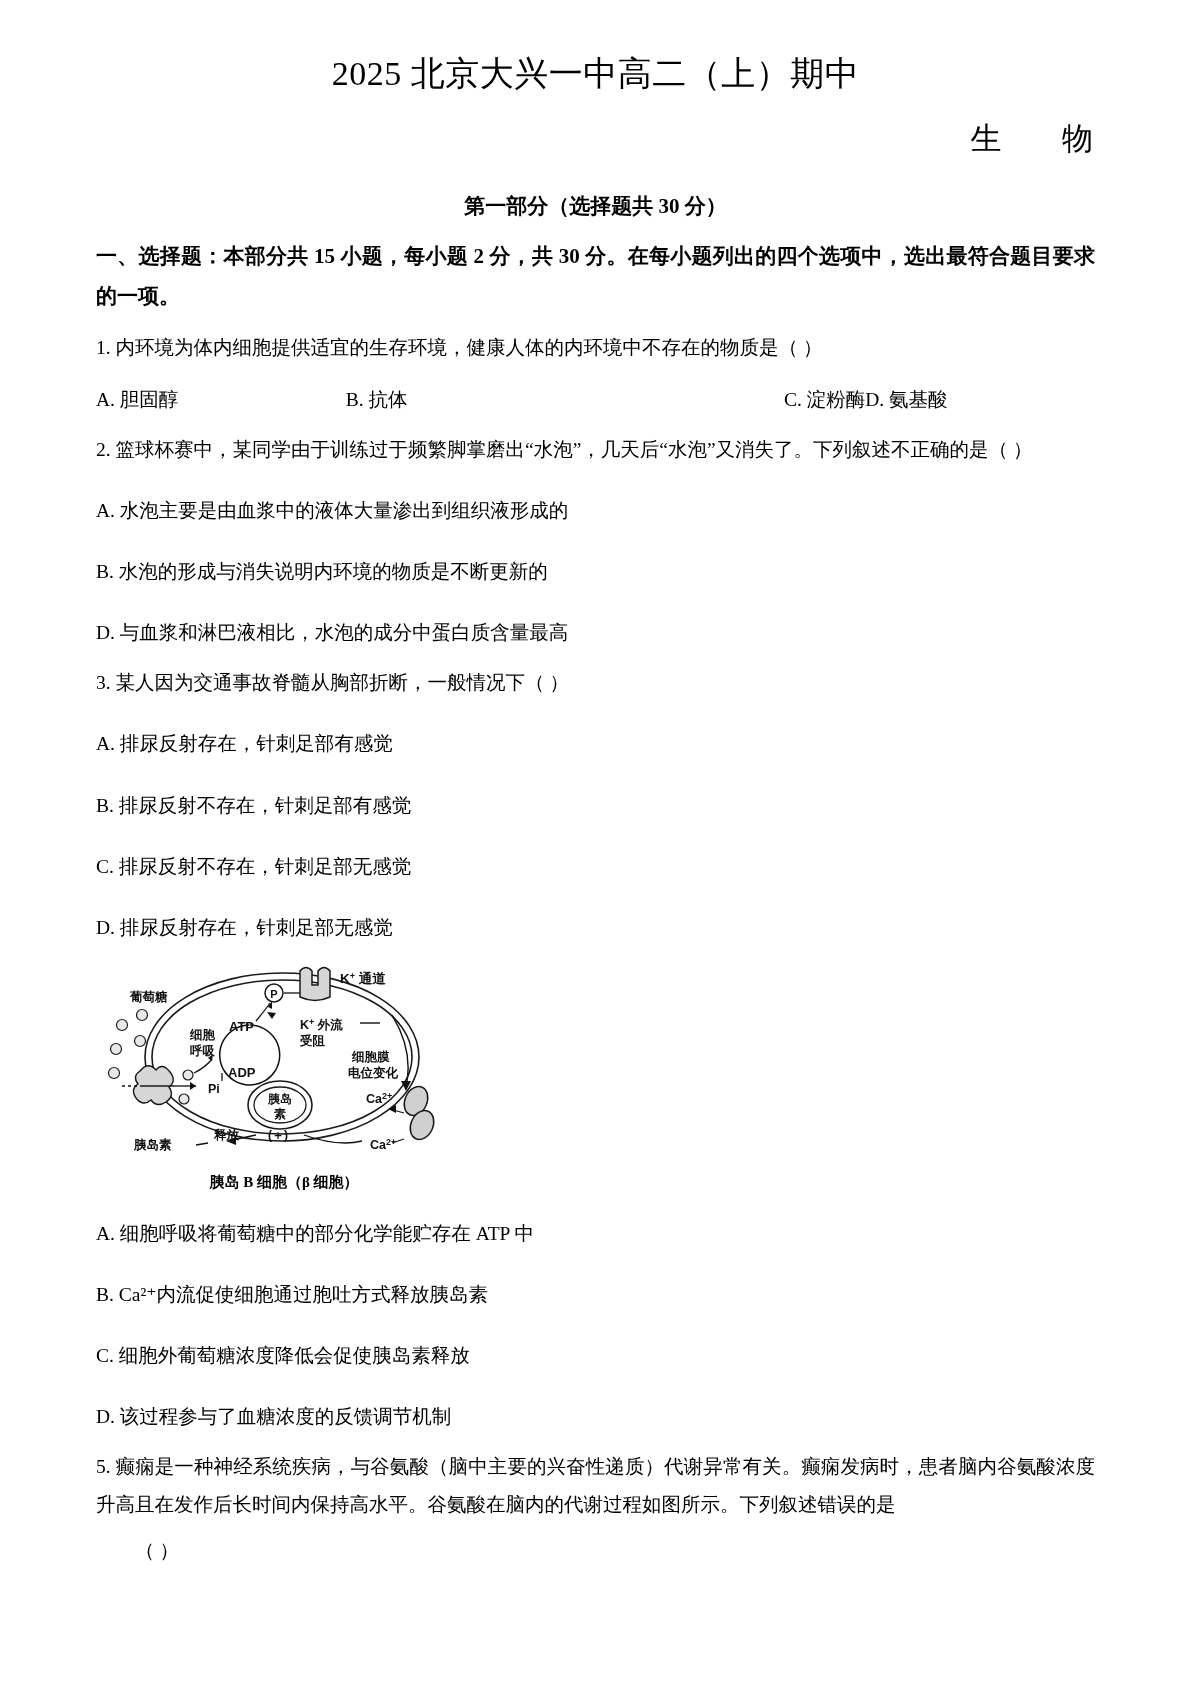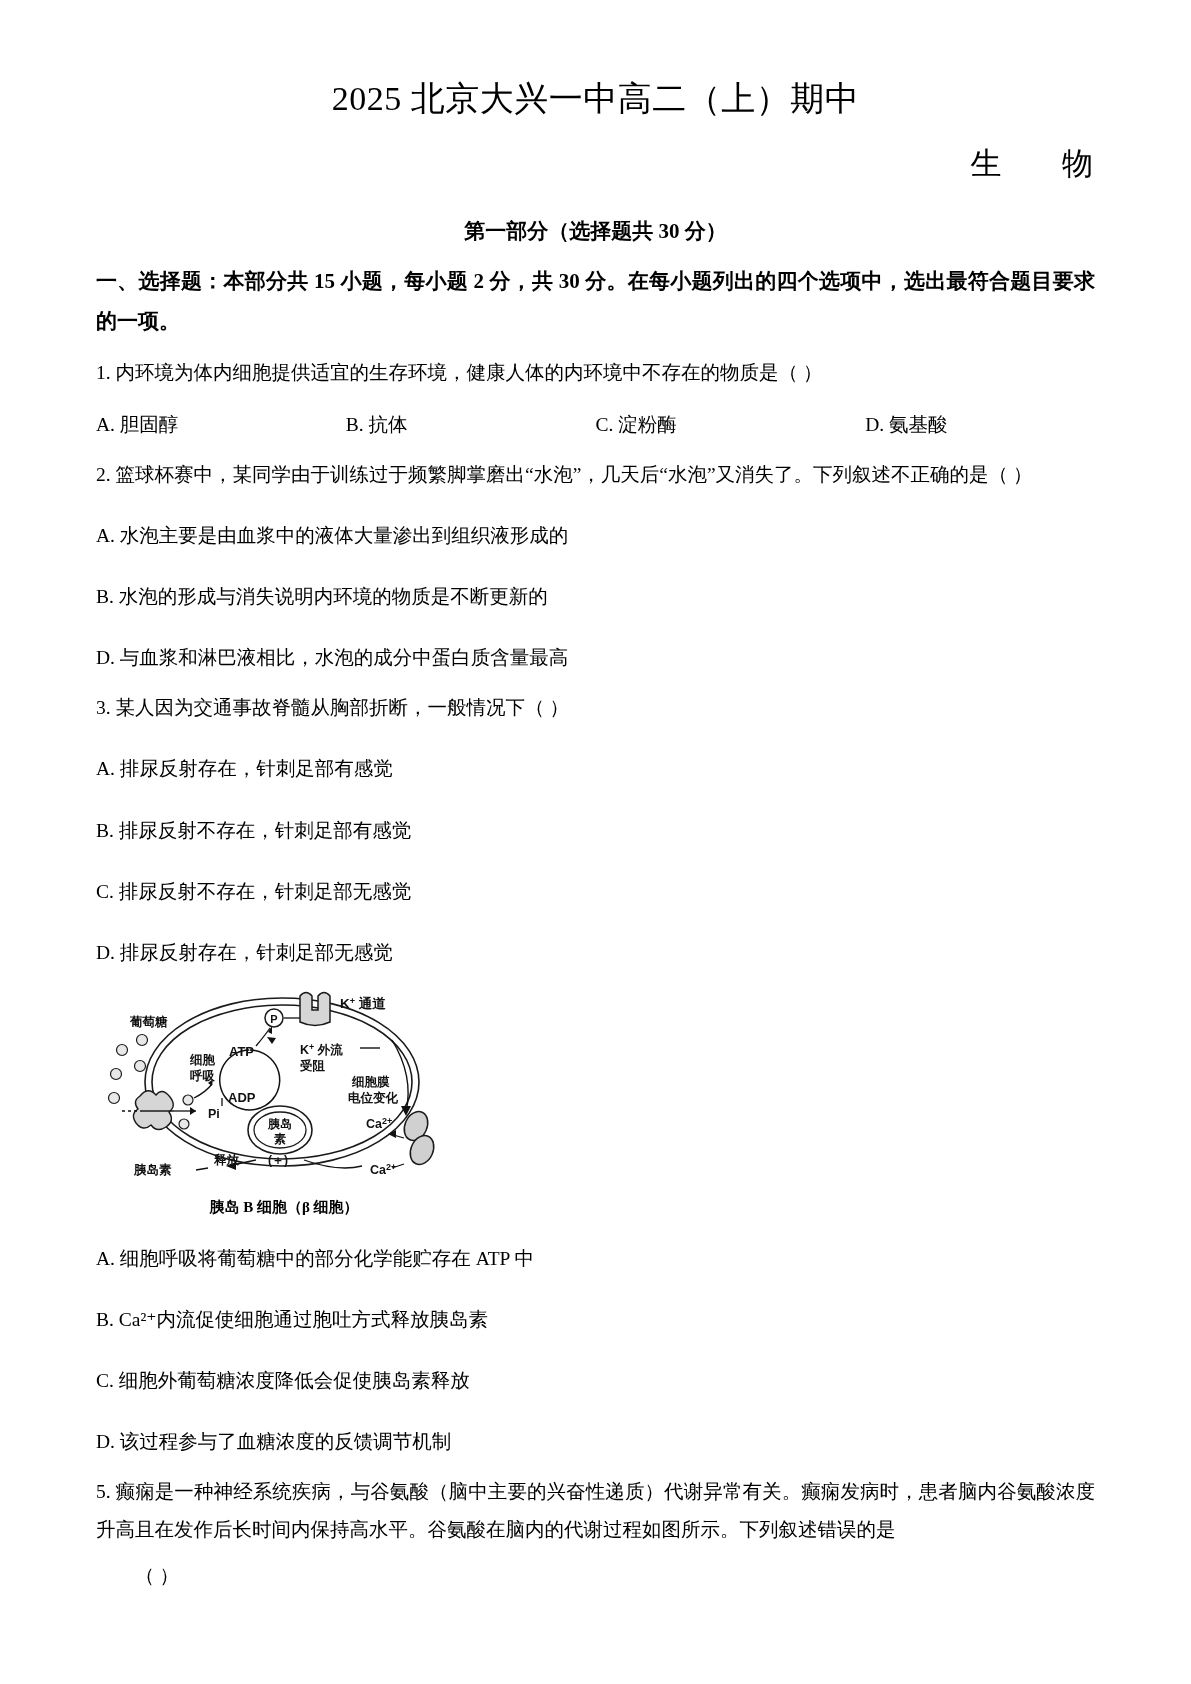--- a/index.html
+++ b/index.html
@@ -21,21 +21,21 @@
     height: 1684px;
     box-sizing: border-box;
     padding: 0 96px;
   }
 
   
   .doc-title {
     text-align: center;
     font-size: 34px;
     line-height: 1.25;
-    margin-top: 78px;
+    margin-top: 53px;
     letter-spacing: 0.5px;
     font-weight: normal;
   }
   .doc-subject {
     text-align: right;
     font-size: 31px;
     margin-top: 22px;
     letter-spacing: 2px;
     font-weight: normal;
     white-space: pre;
@@ -71,21 +71,21 @@
   }
   .opt-row {
     display: flex;
     font-size: 19.5px;
     line-height: 1.95;
     margin-top: 14px;
   }
   .opt-row .cell { width: 25%; }
   .opt-row .cell:nth-child(1) { width: 25%; }
   .opt-row .cell:nth-child(2) { width: 25%; }
-  .opt-row .cell:nth-child(3) { width: 27%; }
+  .opt-row .cell:nth-child(3) { width: 27%; text-align: right; }
   .opt-row .cell:nth-child(4) { width: 23%; }
 
   
   .figure-wrap {
     margin-top: 6px;
     margin-left: 8px;
   }
   .figure-caption {
     font-size: 15px;
     font-weight: bold;

